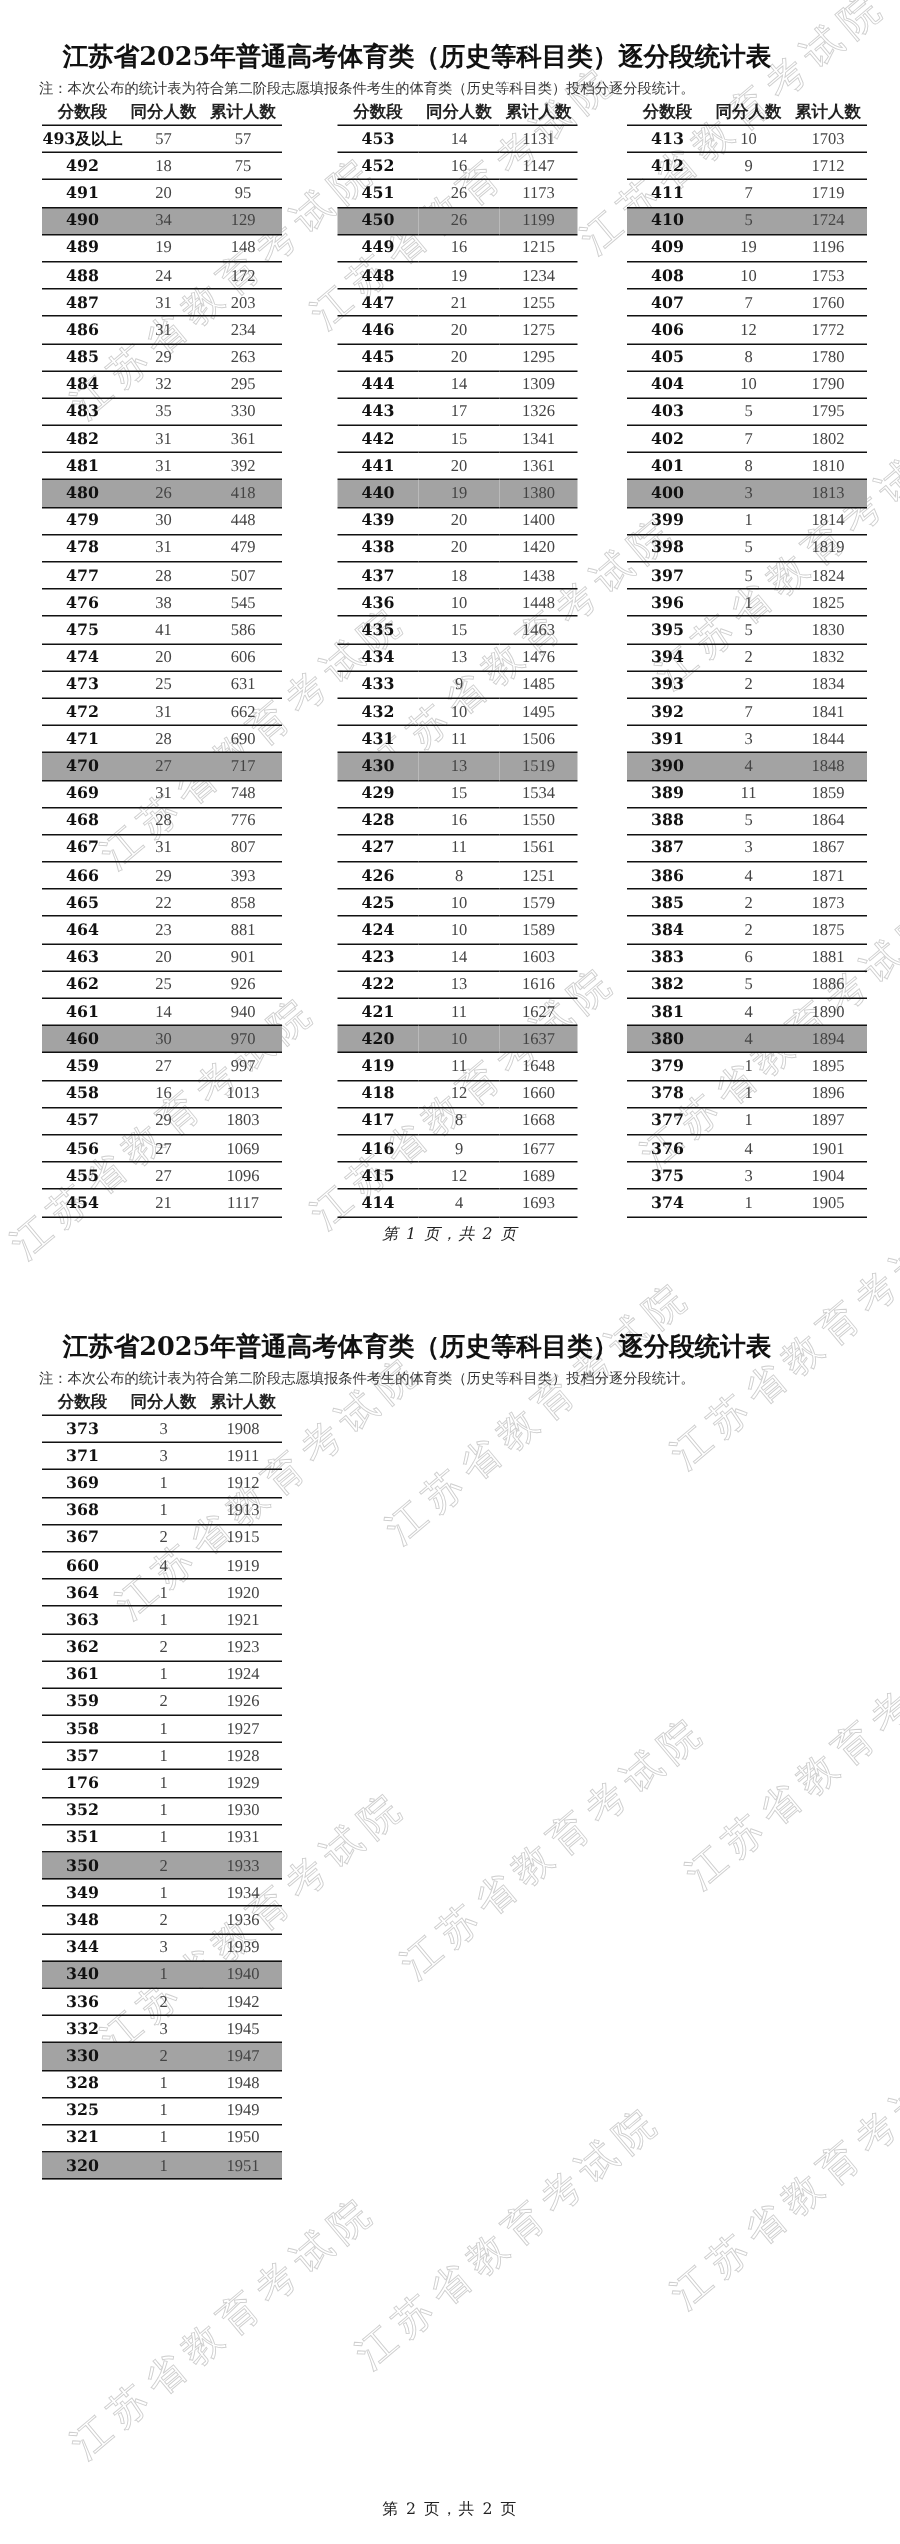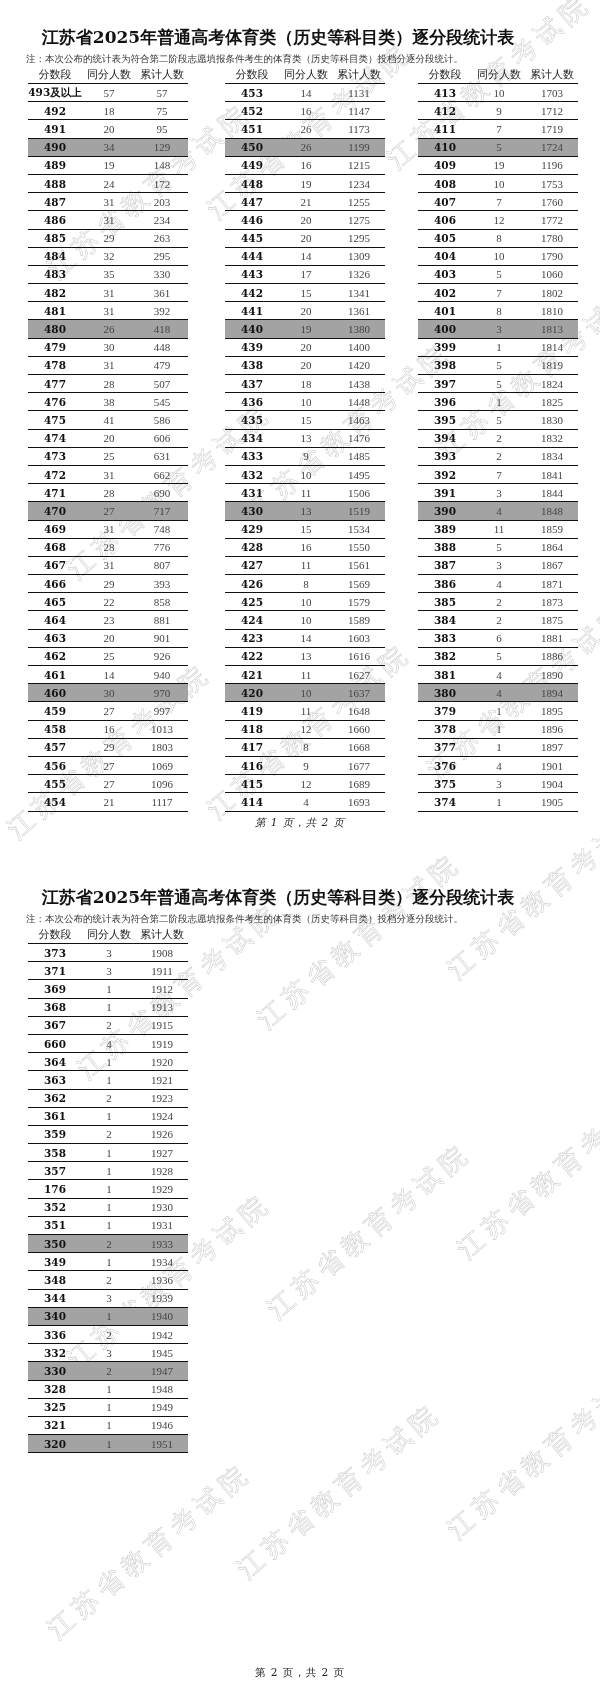--- a/index.html
+++ b/index.html
@@ -5,21 +5,21 @@
   html, body { margin:0; padding:0; background:#ffffff; }
   body { width:600px; height:1696px; position:relative; overflow:hidden;
          font-family:"DejaVu Serif","Liberation Serif",serif; color:#111; }
   .page { position:absolute; left:0; width:600px; }
   .page1 { top:0; height:850px; }
   .page2 { top:860px; height:836px; }
   .title { position:absolute; left:0; width:556px; text-align:center;
            font-size:17px; font-weight:bold; letter-spacing:0px; color:#111; }
   .note { position:absolute; left:26px; font-size:9.5px; color:#333; white-space:nowrap; }
   .tbl { position:absolute; border-collapse:collapse; table-layout:fixed; }
-  .tbl th { font-weight:normal; font-size:11px; height:17px; padding:0; text-align:center;
+  .tbl th { font-weight:bold; font-size:11px; height:17px; padding:0; text-align:center;
             color:#222; border-bottom:1.5px solid #111; white-space:nowrap;
             font-family:"DejaVu Sans","Liberation Sans",sans-serif; }
   .tbl td { height:17.2px; padding:0; text-align:center; font-size:10.5px;
             border-bottom:1.2px solid #111; }
   .tbl td.score { font-weight:bold; font-size:10.5px; color:#111; }
   .tbl td.num { color:#444; font-family:"Liberation Serif","DejaVu Serif",serif; font-size:11px; }
   .tbl tr.shade td { background:#a3a3a3; }
   .col-a { width:54px; } .col-b { width:54px; } .col-c { width:52px; }
   .footer { position:absolute; left:0; width:600px; text-align:center; font-size:10.5px; color:#222; letter-spacing:1px; }
   .wm { position:absolute; font-size:26px; color:transparent; -webkit-text-stroke:0.6px #cfcfcf;
@@ -405,21 +405,21 @@
           <td class="num">1550</td>
         </tr>
         <tr>
           <td class="score">427</td>
           <td class="num">11</td>
           <td class="num">1561</td>
         </tr>
         <tr>
           <td class="score">426</td>
           <td class="num">8</td>
-          <td class="num">1569</td>
+          <td class="num">1251</td>
         </tr>
         <tr>
           <td class="score">425</td>
           <td class="num">10</td>
           <td class="num">1579</td>
         </tr>
         <tr>
           <td class="score">424</td>
           <td class="num">10</td>
           <td class="num">1589</td>
@@ -537,21 +537,21 @@
           <td class="num">1780</td>
         </tr>
         <tr>
           <td class="score">404</td>
           <td class="num">10</td>
           <td class="num">1790</td>
         </tr>
         <tr>
           <td class="score">403</td>
           <td class="num">5</td>
-          <td class="num">1060</td>
+          <td class="num">1795</td>
         </tr>
         <tr>
           <td class="score">402</td>
           <td class="num">7</td>
           <td class="num">1802</td>
         </tr>
         <tr>
           <td class="score">401</td>
           <td class="num">8</td>
           <td class="num">1810</td>
@@ -851,21 +851,21 @@
           <td class="num">1948</td>
         </tr>
         <tr>
           <td class="score">325</td>
           <td class="num">1</td>
           <td class="num">1949</td>
         </tr>
         <tr>
           <td class="score">321</td>
           <td class="num">1</td>
-          <td class="num">1946</td>
+          <td class="num">1950</td>
         </tr>
         <tr class="shade">
           <td class="score">320</td>
           <td class="num">1</td>
           <td class="num">1951</td>
         </tr>
       </tbody>
   </table>
 
   <div class="footer" style="top:806px;">第 2 页，共 2 页</div>

